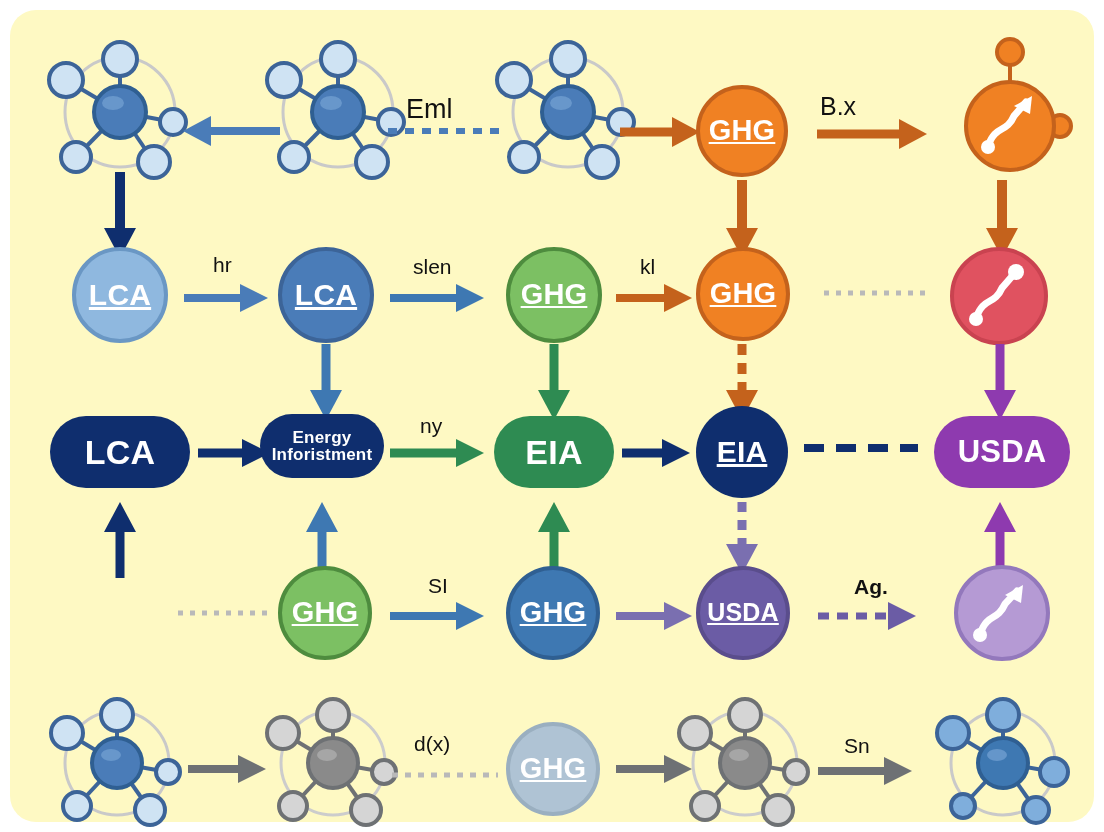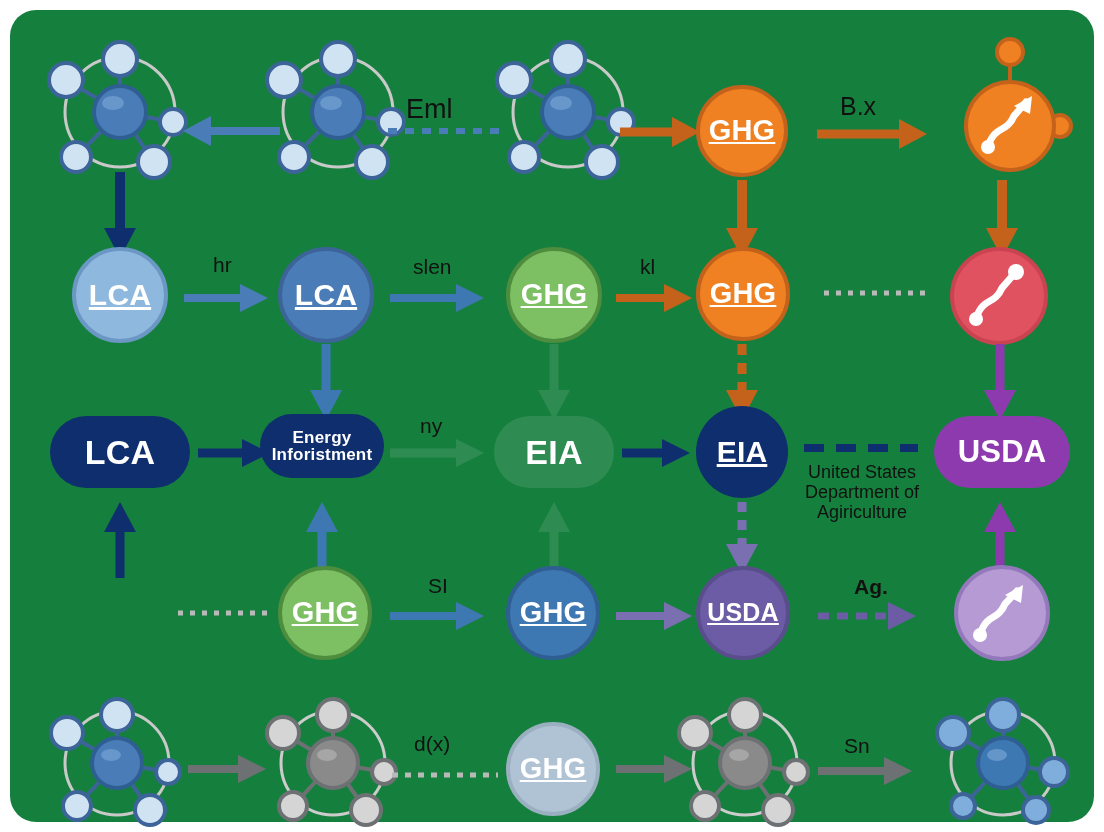--- a/index.html
+++ b/index.html
@@ -8,21 +8,21 @@
   #stage{
     position:relative;
     width:1104px;height:832px;
     background:#ffffff;
     overflow:hidden;
   }
   #canvas{
     position:absolute;
     left:10px; top:10px;
     width:1084px; height:812px;
-    background:#15803d;
+    background:#fef9c3;
     border-radius:26px;
   }
   .node{
     position:absolute;
     display:flex;align-items:center;justify-content:center;
     text-align:center;
     color:#ffffff;
     font-weight:bold;
     line-height:1.02;
     box-sizing:border-box;
@@ -121,21 +121,21 @@
       <svg width="90" height="44" viewBox="0 0 90 44">
         <line x1="2" y1="22" x2="58" y2="22" stroke="#C4621C" stroke-width="9"></line>
         <polygon points="82,22 54,7 54,37" fill="#C4621C"></polygon>
       </svg>
     </div>
 
     <div class="node circle" style="left:686px;top:75px;width:92px;height:92px;background:#F08123;border:4px solid #C4621C;font-size:29px;">
       <span>GHG</span>
     </div>
 
-    <div class="lbl" style="left:830px;top:82px;font-size:25px;">B.x</div>
+    <div class="lbl" style="left:810px;top:82px;font-size:25px;">B.x</div>
     <div class="arrow" style="left:805px;top:102px;">
       <svg width="120" height="44" viewBox="0 0 120 44">
         <line x1="2" y1="22" x2="88" y2="22" stroke="#C4621C" stroke-width="9"></line>
         <polygon points="112,22 84,7 84,37" fill="#C4621C"></polygon>
       </svg>
     </div>
 
     <div style="position:absolute;left:930px;top:28px;">
       <svg width="140" height="140" viewBox="0 0 140 140">
         <circle cx="70" cy="14" r="13" fill="#F08123" stroke="#C4621C" stroke-width="4"></circle>
@@ -281,21 +281,20 @@
 
     <div class="node circle" style="left:686px;top:396px;width:92px;height:92px;background:#0F2E6E;font-size:30px;">
       <span>EIA</span>
     </div>
 
     <div class="conn" style="left:792px;top:432px;">
       <svg width="120" height="12" viewBox="0 0 120 12">
         <line x1="2" y1="6" x2="116" y2="6" stroke="#0F2E6E" stroke-width="8" stroke-dasharray="20,12"></line>
       </svg>
     </div>
-    <div class="lbl multi" style="left:782px;top:452px;width:140px;font-size:18px;">United States Department of Agiriculture</div>
 
     <div class="node pill" style="left:924px;top:406px;width:136px;height:72px;background:#8E3AAF;font-size:31px;">
       <span>USDA</span>
     </div>
 
     <div class="arrow" style="left:88px;top:486px;">
       <svg width="44" height="84" viewBox="0 0 44 84">
         <line x1="22" y1="82" x2="22" y2="32" stroke="#0F2E6E" stroke-width="9"></line>
         <polygon points="22,6 6,36 38,36" fill="#0F2E6E"></polygon>
       </svg>

